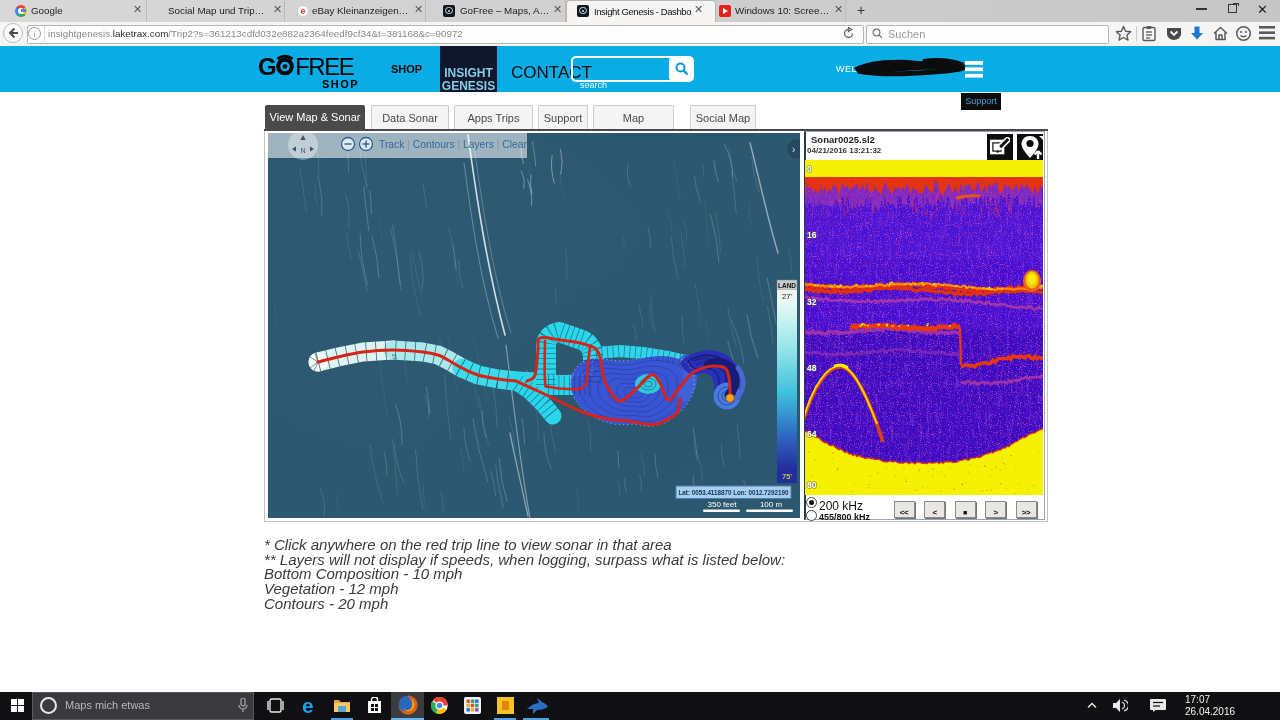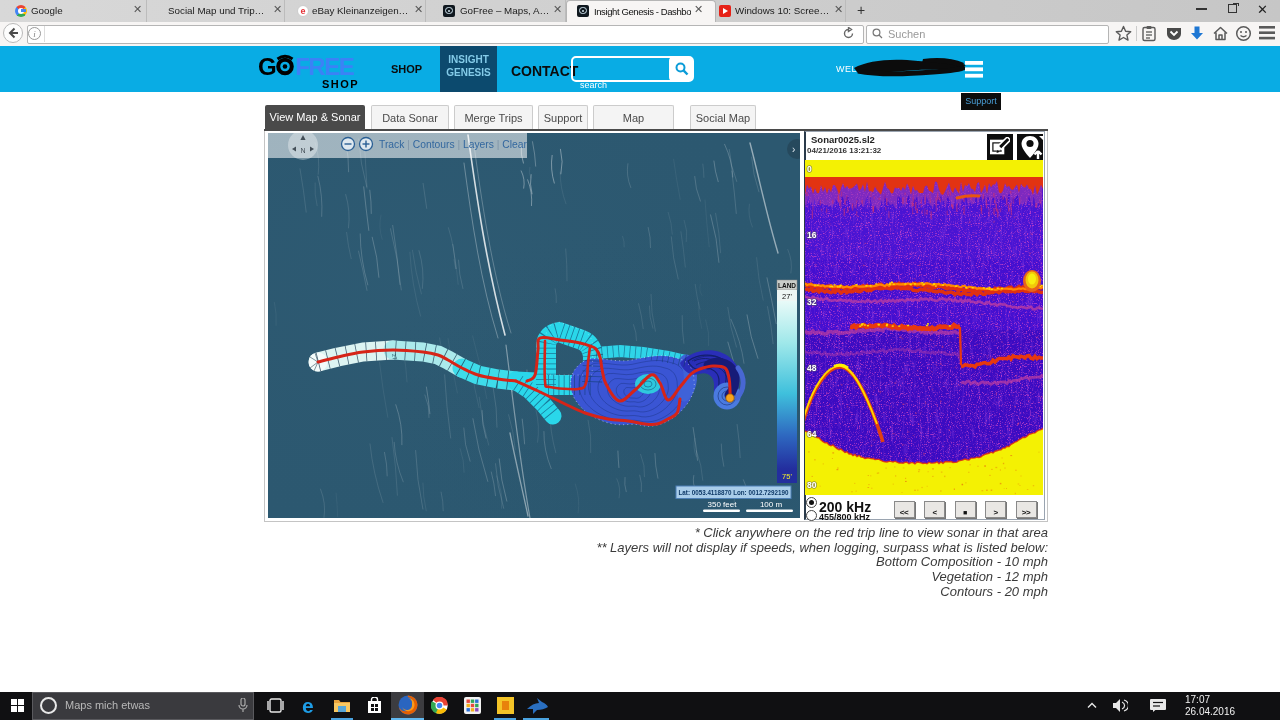--- a/index.html
+++ b/index.html
@@ -48,20 +48,21 @@
     <div class="abs" style="left:1233px;top:2.5px;width:6px;height:3px;border-top:1.5px solid #333;border-right:1.5px solid #333"></div>
     <div class="abs" style="left:1257px;top:3px;font-size:13px;color:#222;line-height:13px">✕</div>
     <div class="abs" style="left:0;top:22px;width:1280px;height:24px;background:#f7f5f4"></div>
     <div class="abs" style="left:3px;top:23px;width:20px;height:20px;border-radius:50%;background:#fdfdfd;border:1px solid #b9b9b9"></div>
     <svg class="abs" style="left:7px;top:27px" width="12" height="12" viewBox="0 0 12 12">
       <path d="M7.5,1.5 L3,6 L7.5,10.5 M3,6 L11,6" stroke="#4a4a4a" stroke-width="2" fill="none"></path>
     </svg>
     <div class="abs" style="left:27px;top:24.5px;width:837px;height:19px;background:#fff;border:1px solid #b5b5b5;border-radius:2px"></div>
     <div class="abs" style="left:28px;top:27px;width:13px;height:13px;border:1px solid #999;border-radius:50%;color:#888;font-size:9px;text-align:center;line-height:12px;font-style:italic;font-family:Liberation Serif,serif">i</div>
     <div class="abs" style="left:44px;top:26px;width:1px;height:16px;background:#ddd"></div>
+    <div class="abs" style="left:48px;top:28px;font-size:9.8px;color:#888;white-space:nowrap">insightgenesis.<span style="color:#2b2b2b">laketrax.com</span>/Trip2?s=361213cdfd032e882a2364feedf9cf34&amp;t=381168&amp;c=90972</div>
     <svg class="abs" style="left:842px;top:27px" width="13" height="13" viewBox="0 0 13 13">
       <path d="M10.5,6.5 A4,4 0 1 1 6.5,2.5 M6.5,0.5 L6.5,4.5 L9.5,2.5 Z" stroke="#666" stroke-width="1.4" fill="none"></path>
     </svg>
     <div class="abs" style="left:866px;top:24.5px;width:243px;height:19px;background:#fff;border:1px solid #b5b5b5;border-radius:2px"></div>
     <svg class="abs" style="left:872px;top:28px" width="11" height="11" viewBox="0 0 11 11">
       <circle cx="4.5" cy="4.5" r="3.4" stroke="#777" stroke-width="1.2" fill="none"></circle>
       <line x1="7" y1="7" x2="10" y2="10" stroke="#777" stroke-width="1.2"></line>
     </svg>
     <div class="abs" style="left:888px;top:28px;font-size:11px;color:#999;">Suchen</div>
     <svg class="abs" style="left:1115px;top:25px" width="17" height="17" viewBox="0 0 17 17">
@@ -96,24 +97,24 @@
         <rect y="0" width="16" height="2.6"></rect>
         <rect y="5.4" width="16" height="2.6"></rect>
         <rect y="10.8" width="16" height="2.6"></rect>
       </g>
     </svg>
     <div class="abs" style="left:0;top:46px;width:1280px;height:45.5px;background:#09ace4"></div>
     <div class="abs" style="left:258px;top:53px;width:140px;height:34px;white-space:nowrap"><span style="font-size:24px;font-weight:bold;color:#000;letter-spacing:-1.5px">G</span><span style="display:inline-block;position:relative;width:20px;height:21px;vertical-align:-2.5px"><svg width="20" height="24" viewBox="0 0 20 24" style="position:absolute;left:0;top:-4px">
           <path d="M2.5,6 Q10,0.5 17.5,6" stroke="#000" stroke-width="3" fill="none"></path>
           <circle cx="10" cy="13.5" r="6.8" fill="none" stroke="#000" stroke-width="4"></circle>
           <circle cx="10" cy="13.5" r="2.3" fill="#000"></circle>
-        </svg></span><span style="font-size:24px;font-weight:bold;color:#3b82f6;letter-spacing:-1.5px">FREE</span><div style="position:absolute;left:64px;top:25px;font-size:11px;font-weight:bold;color:#000;letter-spacing:1.5px">SHOP</div></div>
+        </svg></span><span style="font-size:24px;font-weight:normal;color:#000000;letter-spacing:-1.5px">FREE</span><div style="position:absolute;left:64px;top:25px;font-size:11px;font-weight:bold;color:#000;letter-spacing:1.5px">SHOP</div></div>
     <div class="abs" style="left:391px;top:63px;font-size:11px;font-weight:bold;color:#0b0b0b">SHOP</div>
-    <div class="abs" style="left:440px;top:46px;width:57px;height:45.5px;background:#0c4a6e;color:#84cbe8;font-size:10px;font-weight:bold;text-align:center;line-height:13px;padding-top:7px">INSIGHT<br>GENESIS</div>
-    <div class="abs" style="left:511px;top:63px;font-size:14px;font-weight:bold;color:#0b0b0b">CONTACT</div>
+    <div class="abs" style="left:440px;top:46px;width:57px;height:45.5px;background:#0f172a;color:#84cbe8;font-size:12px;font-weight:bold;text-align:center;line-height:13px;padding-top:21px">INSIGHT<br>GENESIS</div>
+    <div class="abs" style="left:511px;top:63px;font-size:17px;font-weight:normal;color:#0b0b0b">CONTACT</div>
     <div class="abs" style="left:571px;top:56px;width:123px;height:26px;border:2px solid #fff;border-radius:5px"></div>
     <div class="abs" style="left:580px;top:80px;font-size:9px;color:#fff">search</div>
     <div class="abs" style="left:669px;top:57px;width:24px;height:24px;background:#fff;border-radius:4px"></div>
     <svg class="abs" style="left:675px;top:62px" width="14" height="14" viewBox="0 0 14 14">
       <circle cx="5.5" cy="5.5" r="4" stroke="#0a9cd8" stroke-width="2" fill="none"></circle>
       <line x1="8.7" y1="8.7" x2="12.5" y2="12.5" stroke="#0a9cd8" stroke-width="2.4"></line>
     </svg>
     <div class="abs" style="left:836px;top:64px;font-size:9px;color:#fff;letter-spacing:0.5px">WELCOME</div>
     <svg class="abs" style="left:848px;top:55px" width="122" height="26" viewBox="0 0 122 26">
       <path d="M6,13 C 20,5 45,3 70,6 C 90,8 108,6 118,10 C 110,16 90,14 70,15 C 45,16 25,20 10,18 Z" fill="#0c0c0c"></path>
@@ -123,21 +124,21 @@
     <svg class="abs" style="left:965px;top:61px" width="18" height="17" viewBox="0 0 18 17">
       <g fill="#fff">
         <rect width="18" height="3.8"></rect>
         <rect y="6.4" width="18" height="3.8"></rect>
         <rect y="12.8" width="18" height="3.8"></rect>
       </g>
     </svg>
     <div class="abs" style="left:961px;top:93px;width:40px;height:17px;background:#0c0c0c;color:#4a9fd8;font-size:9px;text-align:center;line-height:17px">Support</div>
     <div class="abs" style="left:265px;top:105px;width:100px;height:24px;background:#4a4a4a;color:#fff;font-size:11px;text-align:center;line-height:24px;border-radius:2px 2px 0 0">View Map &amp; Sonar</div>
     <div class="abs" style="left:371px;top:105px;width:78px;height:24px;background:#f4f4f4;border:1px solid #ccc;border-bottom:none;color:#4a4a4a;font-size:11px;text-align:center;line-height:24px;border-radius:2px 2px 0 0">Data Sonar</div>
-    <div class="abs" style="left:454px;top:105px;width:79px;height:24px;background:#f4f4f4;border:1px solid #ccc;border-bottom:none;color:#4a4a4a;font-size:11px;text-align:center;line-height:24px;border-radius:2px 2px 0 0">Merge Trips</div>
+    <div class="abs" style="left:454px;top:105px;width:79px;height:24px;background:#f4f4f4;border:1px solid #ccc;border-bottom:none;color:#4a4a4a;font-size:11px;text-align:center;line-height:24px;border-radius:2px 2px 0 0">Apps Trips</div>
     <div class="abs" style="left:538px;top:105px;width:50px;height:24px;background:#f4f4f4;border:1px solid #ccc;border-bottom:none;color:#4a4a4a;font-size:11px;text-align:center;line-height:24px;border-radius:2px 2px 0 0">Support</div>
     <div class="abs" style="left:593px;top:105px;width:81px;height:24px;background:#f4f4f4;border:1px solid #ccc;border-bottom:none;color:#4a4a4a;font-size:11px;text-align:center;line-height:24px;border-radius:2px 2px 0 0">Map Screenshot</div>
     <div class="abs" style="left:690px;top:105px;width:66px;height:24px;background:#f4f4f4;border:1px solid #ccc;border-bottom:none;color:#4a4a4a;font-size:11px;text-align:center;line-height:24px;border-radius:2px 2px 0 0">Social Map</div>
     <div class="abs" style="left:264px;top:129px;width:784px;height:2px;background:#4a4a4a"></div>
     <div class="abs" style="left:264px;top:131px;width:784px;height:391px;background:#fff;border:1px solid #c4c4c4;border-top:none"></div>
     <div class="abs" style="left:268px;top:133px;width:532px;height:385px;overflow:hidden">
       <svg width="532" height="385" viewBox="0 0 532 385" xmlns="http://www.w3.org/2000/svg" style="position:absolute;left:0;top:0">
         <defs>
           <radialGradient id="seaL" cx="30%" cy="40%" r="70%">
             <stop offset="0%" stop-color="#35647e"></stop>
@@ -813,29 +814,29 @@
           <text x="2" y="211">48</text>
           <text x="2" y="277" stroke="#555" stroke-width="1.6" opacity="0.6">64</text>
           <text x="2" y="277">64</text>
           <text x="2" y="328" stroke="#555" stroke-width="1.6" opacity="0.6">80</text>
           <text x="2" y="328">80</text>
         </g>
       </svg>
     </div>
     <div class="abs" style="left:806px;top:497px;width:11px;height:11px;border:1px solid #444;border-radius:50%;background:#fff"></div>
     <div class="abs" style="left:809px;top:500px;width:5px;height:5px;background:#111;border-radius:50%"></div>
-    <div class="abs" style="left:819px;top:499px;font-size:14px;color:#111;font-weight:bold">200 kHz</div>
+    <div class="abs" style="left:819px;top:499px;font-size:12px;color:#111;font-weight:normal">200 kHz</div>
     <div class="abs" style="left:806px;top:510px;width:11px;height:11px;border:1px solid #444;border-radius:50%;background:#fff"></div>
     <div class="abs" style="left:819px;top:512px;font-size:9px;color:#111;font-weight:bold">455/800 kHz</div>
     <div class="abs" style="left:893.5px;top:501px;width:21px;height:17px;background:#e9e7e4;border:1px solid #8a8a8a;box-shadow:1px 1px 0 #777;text-align:center;line-height:15px;color:#111"><span style="font-size:8px;font-weight:bold;letter-spacing:-0.5px">&lt;&lt;</span></div>
     <div class="abs" style="left:924.0px;top:501px;width:21px;height:17px;background:#e9e7e4;border:1px solid #8a8a8a;box-shadow:1px 1px 0 #777;text-align:center;line-height:15px;color:#111"><span style="font-size:8px;font-weight:bold;letter-spacing:-0.5px">&lt;</span></div>
     <div class="abs" style="left:954.5px;top:501px;width:21px;height:17px;background:#e9e7e4;border:1px solid #8a8a8a;box-shadow:1px 1px 0 #777;text-align:center;line-height:15px;color:#111"><span style="font-size:7px">■</span></div>
     <div class="abs" style="left:985.0px;top:501px;width:21px;height:17px;background:#e9e7e4;border:1px solid #8a8a8a;box-shadow:1px 1px 0 #777;text-align:center;line-height:15px;color:#111"><span style="font-size:8px;font-weight:bold;letter-spacing:-0.5px">&gt;</span></div>
     <div class="abs" style="left:1015.5px;top:501px;width:21px;height:17px;background:#e9e7e4;border:1px solid #8a8a8a;box-shadow:1px 1px 0 #777;text-align:center;line-height:15px;color:#111"><span style="font-size:8px;font-weight:bold;letter-spacing:-0.5px">&gt;&gt;</span></div>
-    <div class="abs" style="left:264px;top:526px;width:784px;text-align:right;font-style:italic;color:#3a3a3a;font-size:13px;line-height:14.7px">* Click anywhere on the red trip line to view sonar in that area<br>** Layers will not display if speeds, when logging, surpass what is listed below:<br>Bottom Composition - 10 mph<br>Vegetation - 12 mph<br>Contours - 20 mph</div>
+    <div class="abs" style="left:264px;top:538px;width:784px;text-align:left;font-style:italic;color:#3a3a3a;font-size:15px;line-height:14.7px">* Click anywhere on the red trip line to view sonar in that area<br>** Layers will not display if speeds, when logging, surpass what is listed below:<br>Bottom Composition - 10 mph<br>Vegetation - 12 mph<br>Contours - 20 mph</div>
     <div class="abs" style="left:0;top:692px;width:1280px;height:28px;background:#101012"></div>
     <svg class="abs" style="left:11px;top:699px" width="13" height="13" viewBox="0 0 13 13">
       <g fill="#fff">
         <rect x="0" y="0" width="6" height="6"></rect>
         <rect x="7" y="0" width="6" height="6"></rect>
         <rect x="0" y="7" width="6" height="6"></rect>
         <rect x="7" y="7" width="6" height="6"></rect>
       </g>
     </svg>
     <div class="abs" style="left:32px;top:692px;width:222px;height:28px;background:#3a3a3e;border:1px solid #5a5a5e"></div>

